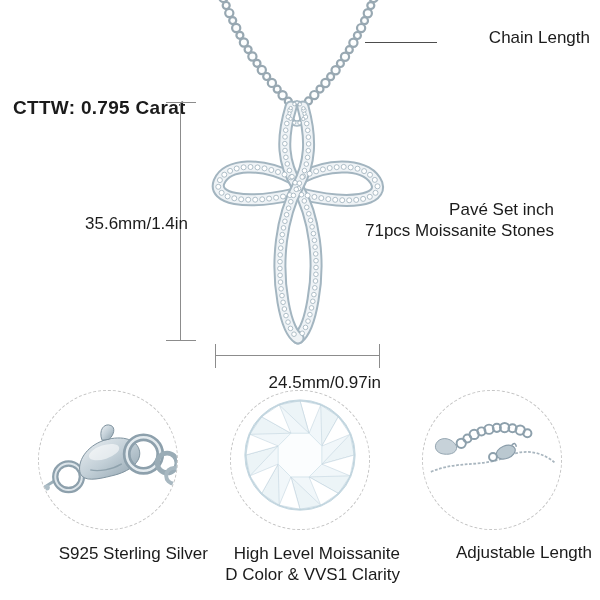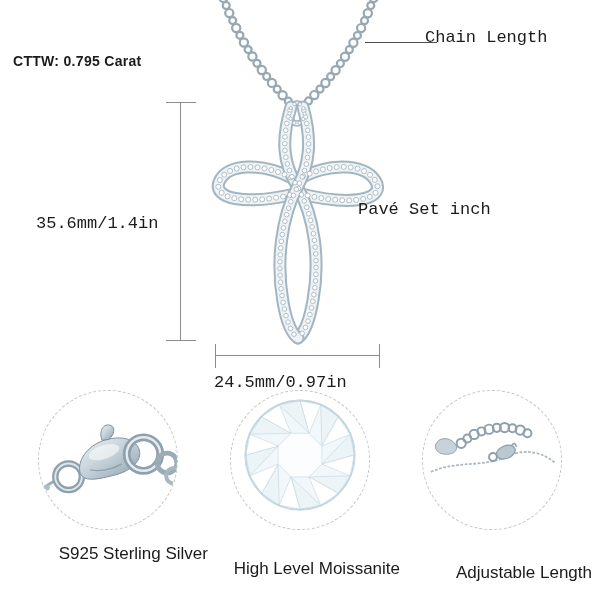--- a/index.html
+++ b/index.html
@@ -2,22 +2,22 @@
 <html><head>
 <meta charset="utf-8">
 <style>
   html,body{margin:0;padding:0;}
   body{
     width:600px;height:600px;position:relative;background:#ffffff;
     font-family:"Liberation Sans","DejaVu Sans",sans-serif;
     color:#1b1b1b;overflow:hidden;
   }
   .abs{position:absolute;}
-  .note{font-size:17px;line-height:21px;text-align:left;white-space:nowrap;font-family:Liberation Mono, monospace;}
-  .cttw{font-size:14px;font-weight:bold;letter-spacing:.3px;white-space:nowrap;}
+  .note{font-size:17px;line-height:21px;text-align:right;white-space:nowrap;}
+  .cttw{font-size:19px;font-weight:bold;letter-spacing:.3px;white-space:nowrap;margin-top:44px;}
   .mline{background:#8c8c8c;}
   .callout{background:#4d4d4d;}
   .fcircle{
     width:140px;height:140px;border:1px dashed #c5c5c5;border-radius:50%;
     box-sizing:border-box;background:#fff;overflow:hidden;
   }
   .fcircle svg{display:block;width:138px;height:138px;}
   .caption{font-size:17px;line-height:21px;text-align:right;white-space:nowrap;width:200px;}
   svg{overflow:visible;}
 </style>
@@ -207,24 +207,25 @@
 <div class="abs cttw" style="left:13px;top:53px">CTTW: 0.795 Carat</div>
 
 <div class="abs callout" style="left:365px;top:42px;width:72px;height:1px"></div>
 <div class="abs note" style="left:425px;top:27px;width:165px">
   <div>Chain Length</div>
 </div>
 
 <div class="abs mline" style="left:166px;top:102px;width:30px;height:1px"></div>
 <div class="abs mline" style="left:180px;top:102px;width:1px;height:238px"></div>
 <div class="abs mline" style="left:166px;top:340px;width:30px;height:1px"></div>
-<div class="abs note" style="left:36px;top:213px;width:168px">35.6mm/1.4in</div>
+<div class="abs note" style="left:20px;top:213px;width:168px">35.6mm/1.4in</div>
 
 <div class="abs note" style="left:358px;top:199px;width:196px">
   <div>Pavé Set inch</div>
+  <div>71pcs Moissanite Stones</div>
 </div>
 
 <div class="abs mline" style="left:215px;top:344px;width:1px;height:24px"></div>
 <div class="abs mline" style="left:215px;top:355px;width:165px;height:1px"></div>
 <div class="abs mline" style="left:379px;top:344px;width:1px;height:24px"></div>
 <div class="abs note" style="left:214px;top:372px;width:167px">24.5mm/0.97in</div>
 
 <div class="abs fcircle" style="left:38px;top:390px">
   <svg viewBox="0 0 140 140">
     <defs>
@@ -293,18 +294,19 @@
       <ellipse cx="84" cy="62" rx="10" ry="6.5" fill="#bac8d0" stroke="#8b9daa" stroke-width="1.2"></ellipse>
       <path d="M 92 58 q 5 -3 4 3" stroke="#8b9daa" stroke-width="1.5" fill="none"></path>
     </g>
     <circle cx="71" cy="67" r="4" fill="none" stroke="#8da0ac" stroke-width="2"></circle>
   </svg>
 </div>
 
 <div class="abs caption" style="left:8px;top:543px">
   <div>S925 Sterling Silver</div>
 </div>
-<div class="abs caption" style="left:200px;top:558px">
+<div class="abs caption" style="left:200px;top:543px">
   <div>High Level Moissanite</div>
-</div>
-<div class="abs caption" style="left:392px;top:562px">
+  <div>D Color &amp; VVS1 Clarity</div>
+</div>
+<div class="abs caption" style="left:392px;top:542px">
   <div>Adjustable Length</div>
 </div>
 
 </body></html>

